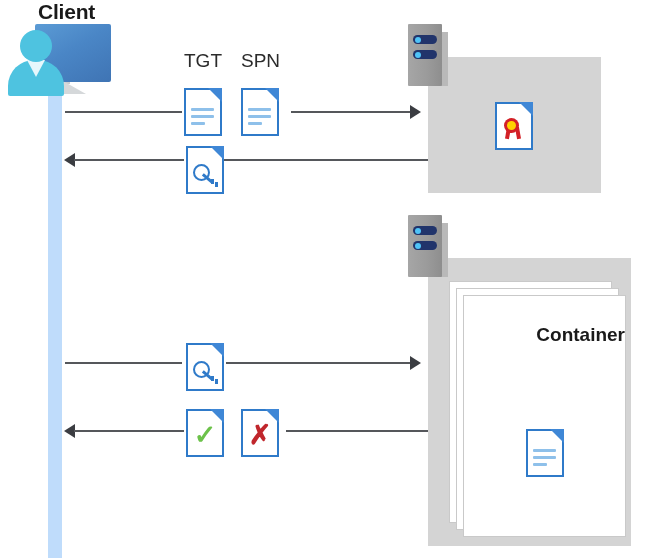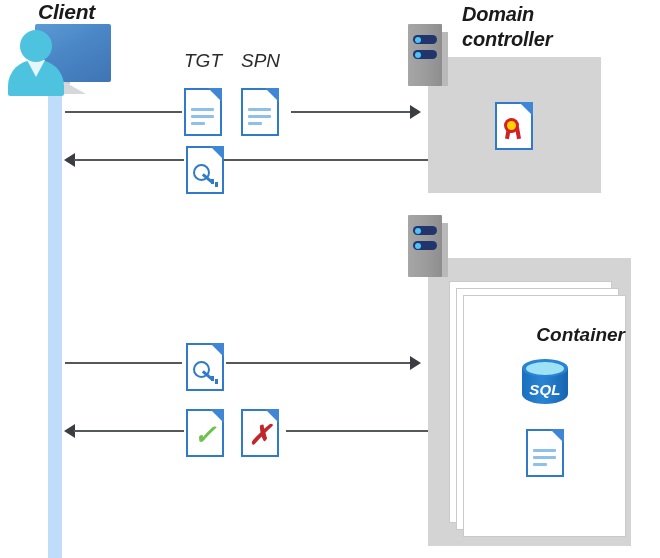--- a/index.html
+++ b/index.html
@@ -9,21 +9,20 @@
   }
   body {
     font-family: "Liberation Sans", sans-serif;
   }
   #canvas {
     position: relative;
     width: 660px;
     height: 558px;
     background: #ffffff;
     overflow: hidden;
-    font-style: italic;
   }
   .abs { position: absolute; }
 
   
   .lifeline {
     left: 48px;
     top: 60px;
     width: 14px;
     height: 498px;
     background: #bfdcfb;
@@ -261,24 +260,20 @@
     <div class="abs monitor-neck" style="left:48px; top:48px;"></div>
     <div class="abs monitor-base" style="left:32px; top:59px;"></div>
     <div class="abs monitor-screen" style="left:27px; top:2px;"></div>
     <div class="abs person-body" style="left:0px; top:38px;"></div>
     <div class="abs person-collar" style="left:19px; top:38px;"></div>
     <div class="abs person-head" style="left:12px; top:8px;"></div>
   </div>
 
   <div class="abs title title-client">Client</div>
 
-  <div class="abs title title-dc">
-    <div>Domain</div>
-    <div>controller</div>
-  </div>
 
 
   <div class="abs zone zone-dc"></div>
 
   <div class="abs" style="left:408px; top:24px; width:44px; height:68px;">
     <div class="abs rack-shadow" style="left:32px; top:8px;"></div>
     <div class="abs rack" style="left:0px; top:0px;">
       <div class="abs rack-bar" style="left:5px; top:11px;">
         <div class="abs rack-dot"></div>
       </div>
@@ -310,27 +305,20 @@
       </div>
     </div>
   </div>
 
   <div class="abs card" style="left:449px; top:281px; width:163px; height:242px;"></div>
   <div class="abs card" style="left:456px; top:288px; width:163px; height:242px;"></div>
   <div class="abs card" style="left:463px; top:295px; width:163px; height:242px;">
 
     <div class="abs title-container">Container</div>
 
-    <div class="abs sql" style="left:58px; top:63px;">
-      <div class="sql-body"></div>
-      <div class="sql-top">
-        <div class="sql-top-inner"></div>
-      </div>
-      <div class="sql-text">SQL</div>
-    </div>
 
     <div class="abs doc" style="left:62px; top:133px;">
       <div class="doc-body"></div>
       <div class="doc-fold"></div>
       <div class="doc-line" style="left:7px; top:20px; width:23px;"></div>
       <div class="doc-line" style="left:7px; top:27px; width:23px;"></div>
       <div class="doc-line" style="left:7px; top:34px; width:14px;"></div>
     </div>
 
   </div>

